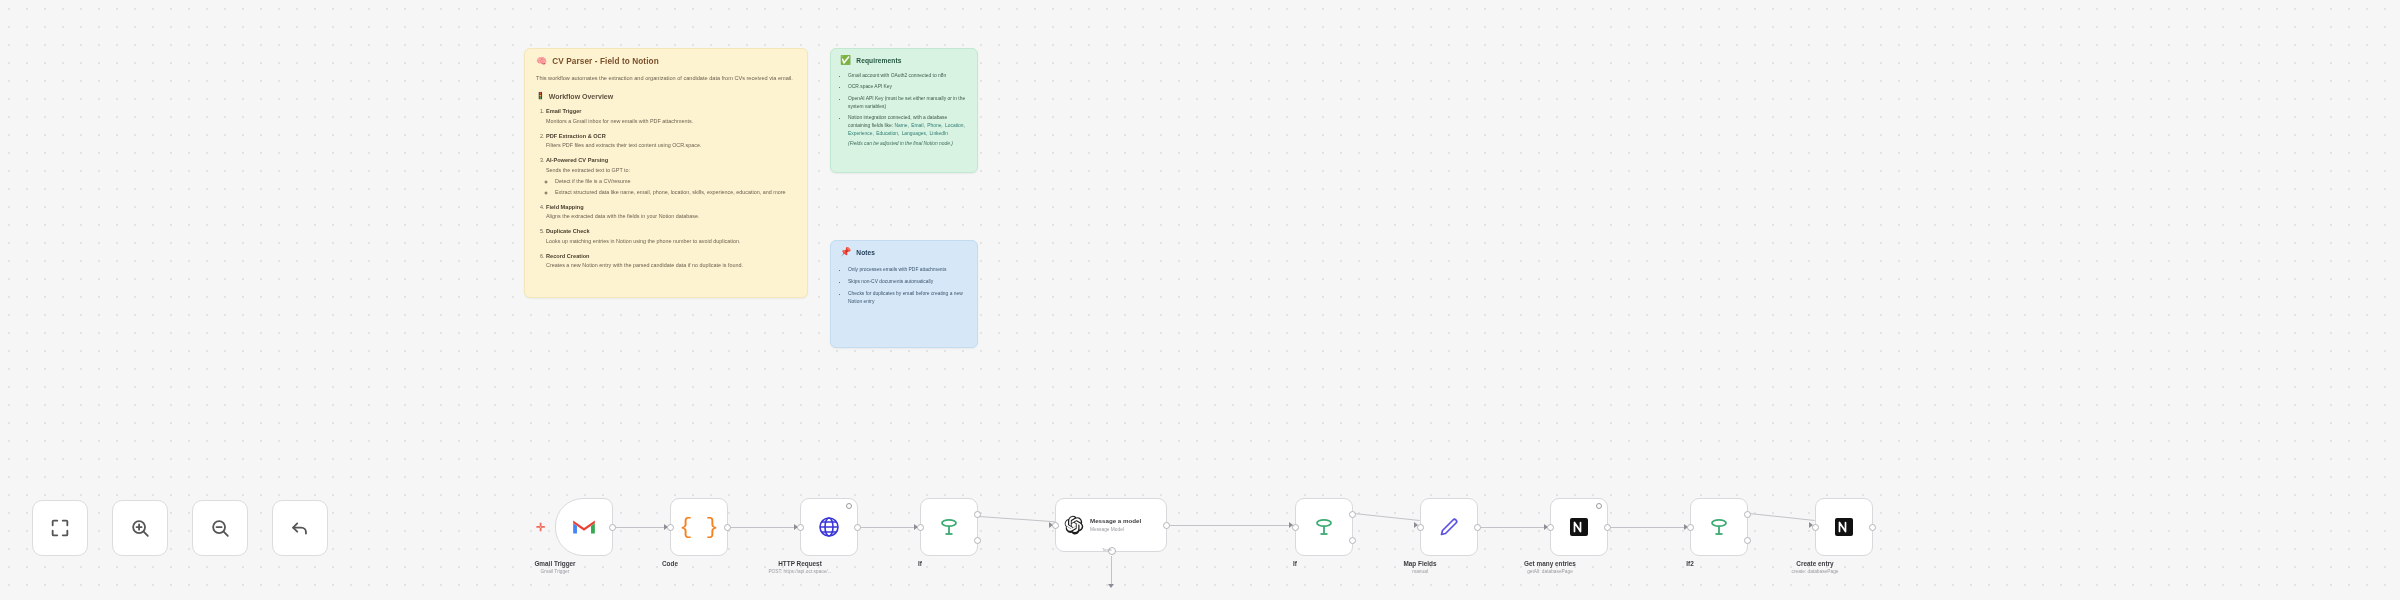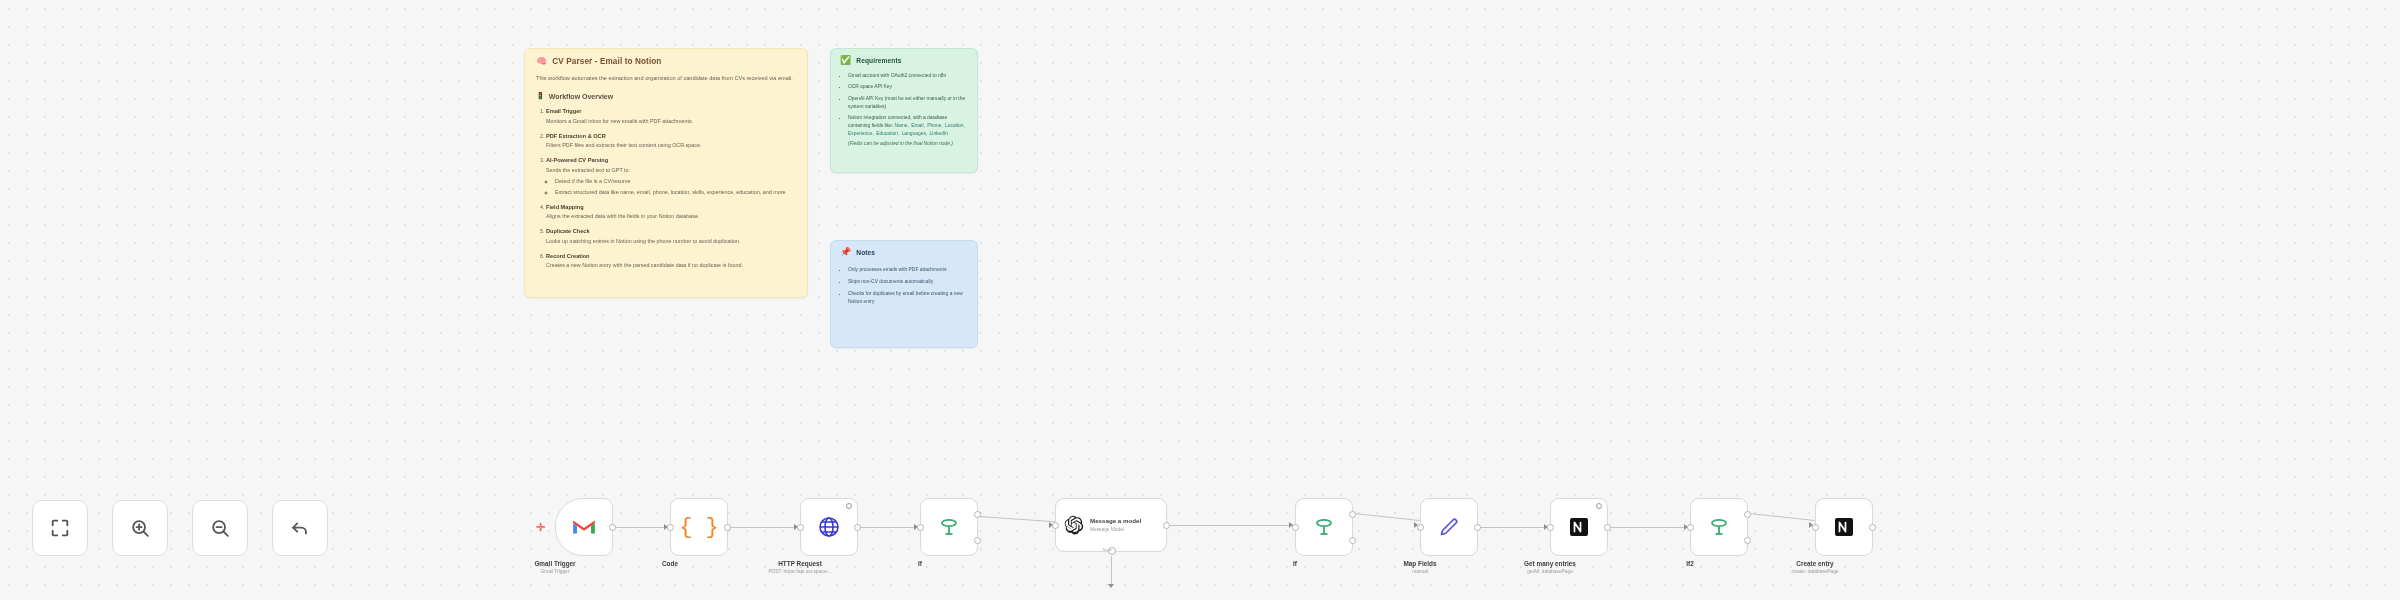--- a/index.html
+++ b/index.html
@@ -128,21 +128,21 @@
   .wide-txt .s{font-size:4.8px;color:#9a9aa2;margin-top:3px;}
 </style>
 </head>
 <body>
 
 <div id="canvas"></div>
 
 <div class="sticky" id="note-overview">
   <div class="sticky-title">
     <span class="emo">🧠</span>
-    <span>CV Parser - Email to Notion</span>
+    <span>CV Parser - Field to Notion</span>
   </div>
   <p class="para">This workflow automates the extraction and organization of candidate data from CVs received via email.</p>
   <div class="h2">
     <span>🚦</span>
     <span>Workflow Overview</span>
   </div>
   <ol>
     <li>
       <b>Email Trigger</b>
       <span>Monitors a Gmail inbox for new emails with PDF attachments.</span>

